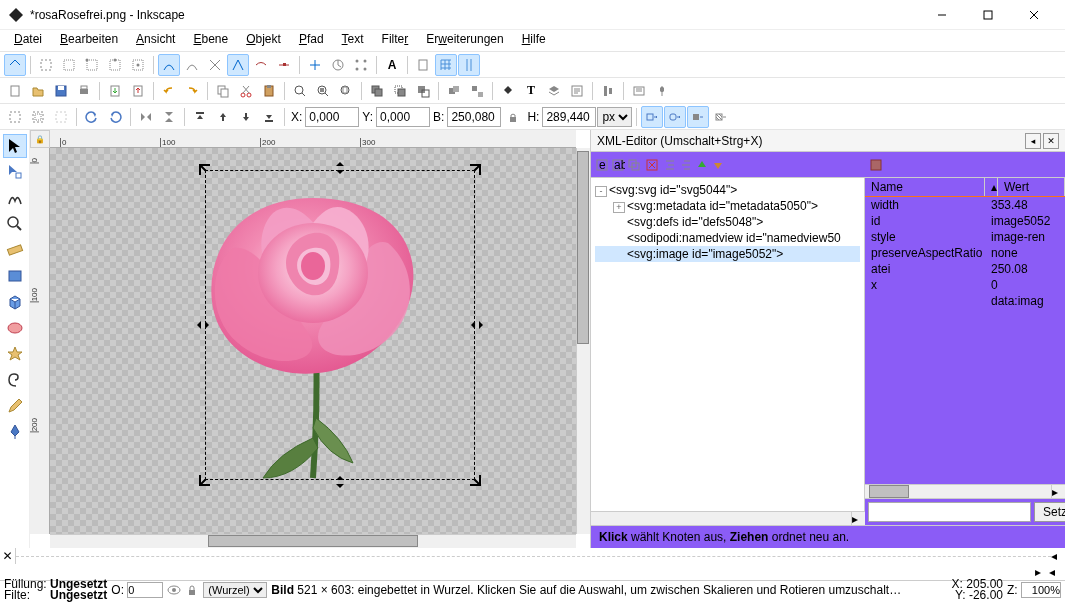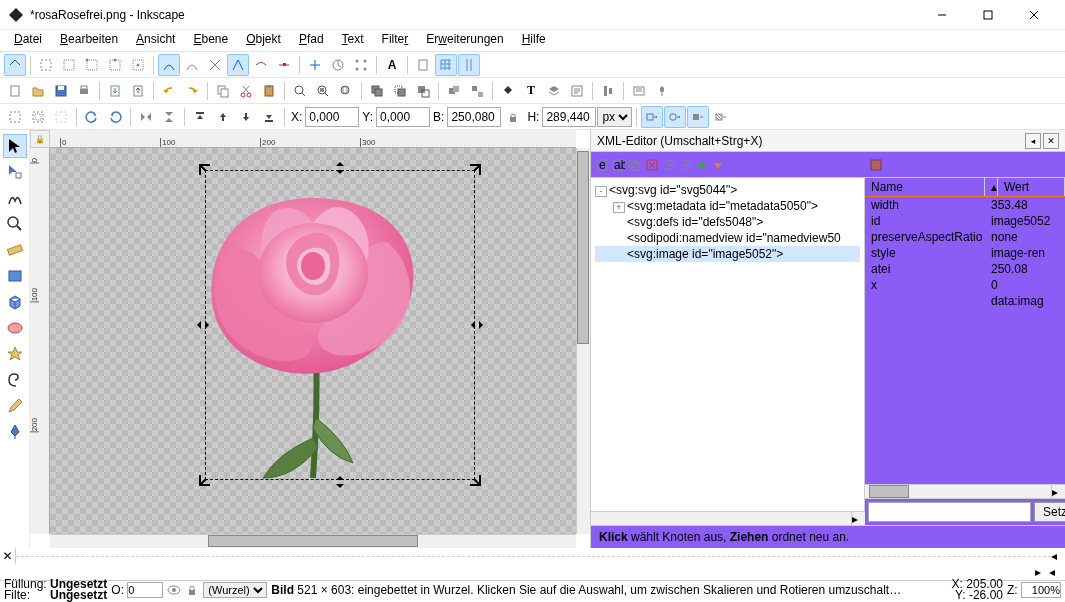--- a/index.html
+++ b/index.html
@@ -756,26 +756,26 @@
         <div class="arows" id="attr-rows">
             <div class="arow">
               <div class="ac1">width</div>
               <div class="ac2">353.48</div>
             </div>
             <div class="arow">
               <div class="ac1">id</div>
               <div class="ac2">image5052</div>
             </div>
             <div class="arow">
+              <div class="ac1">style</div>
+              <div class="ac2">image-ren</div>
+            </div>
+            <div class="arow">
               <div class="ac1">preserveAspectRatio</div>
               <div class="ac2">none</div>
-            </div>
-            <div class="arow">
-              <div class="ac1">style</div>
-              <div class="ac2">image-ren</div>
             </div>
             <div class="arow">
               <div class="ac1">atei</div>
               <div class="ac2">250.08</div>
             </div>
             <div class="arow">
               <div class="ac1">x</div>
               <div class="ac2">0</div>
             </div>
             <div class="arow">

